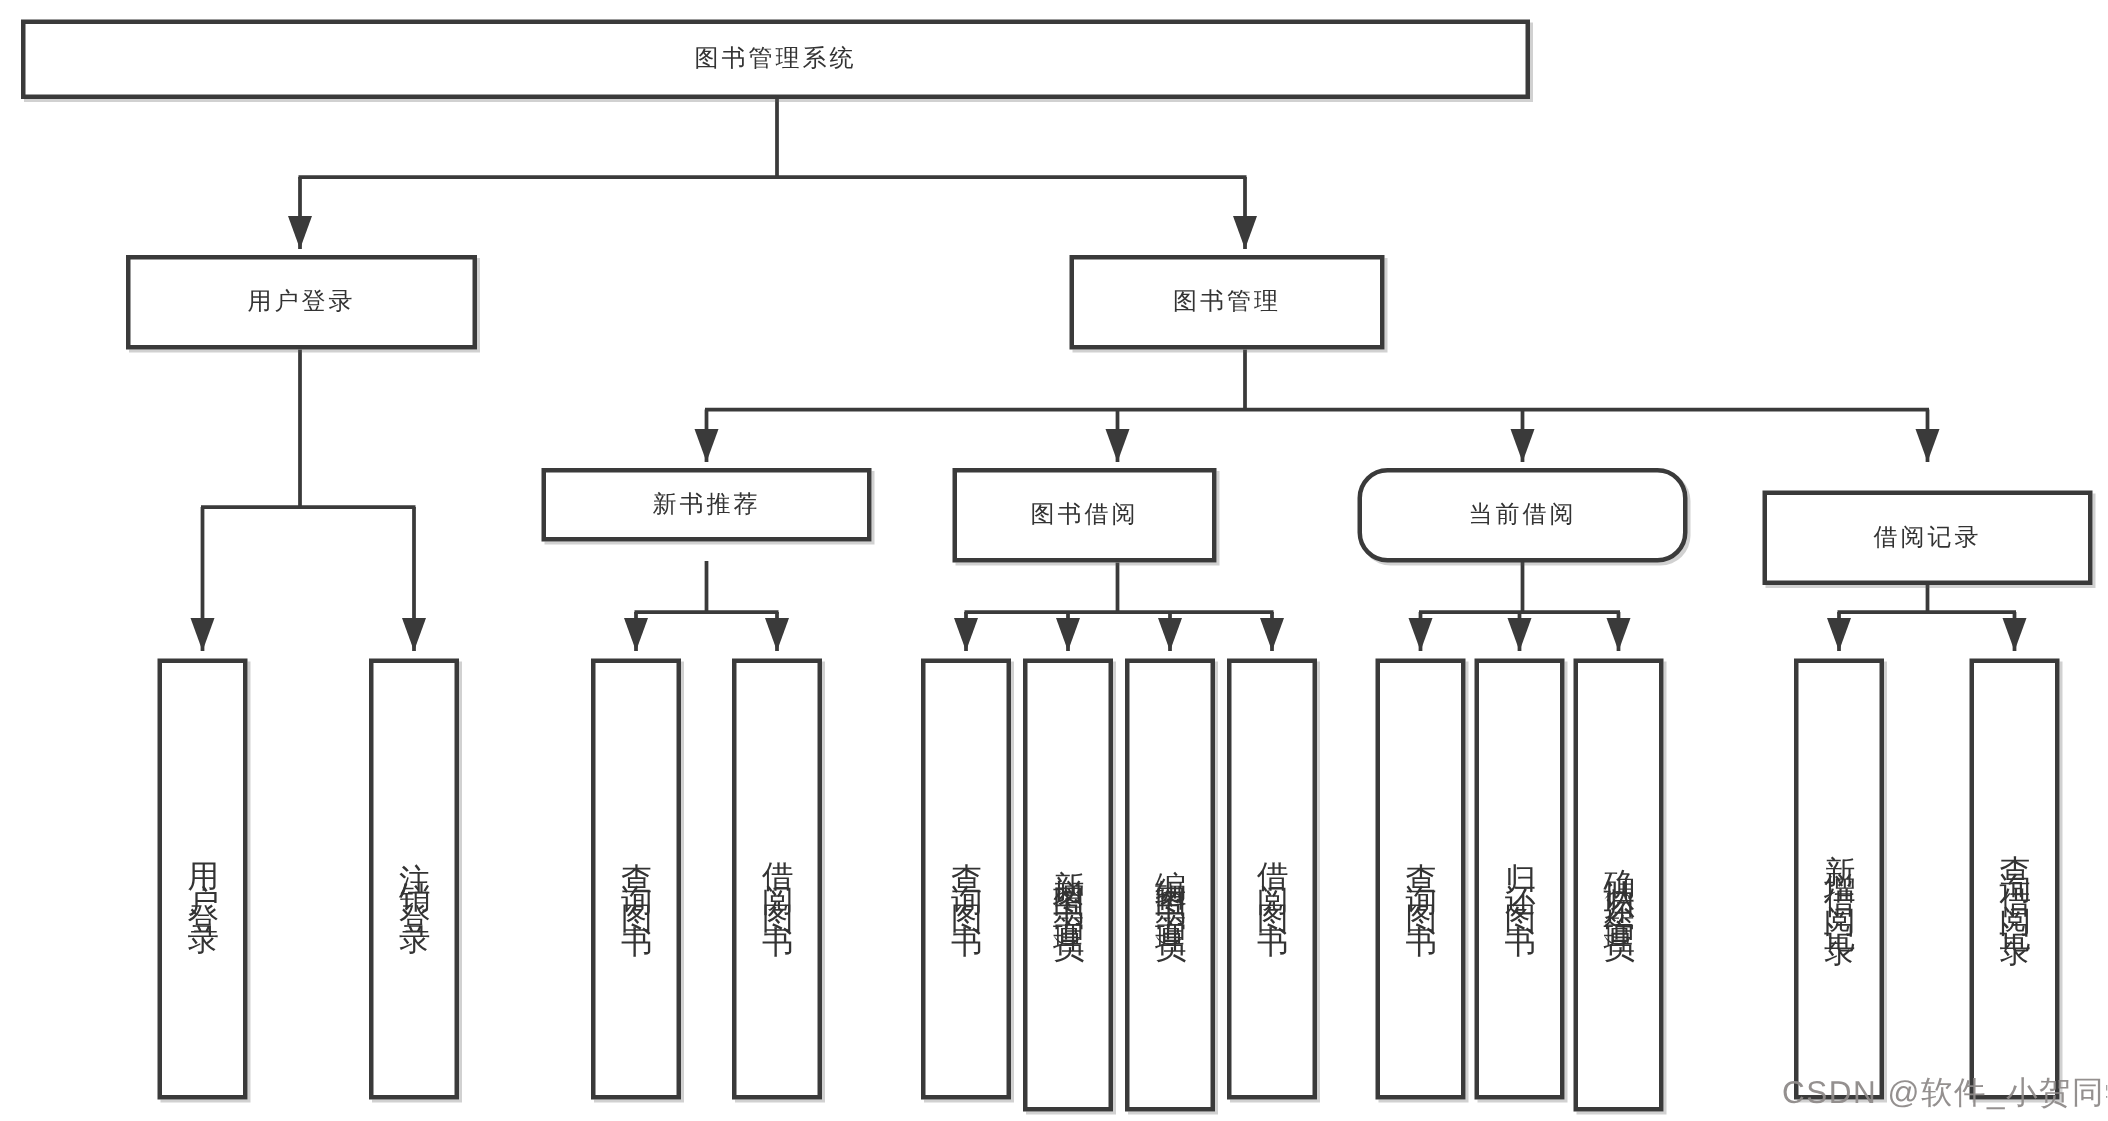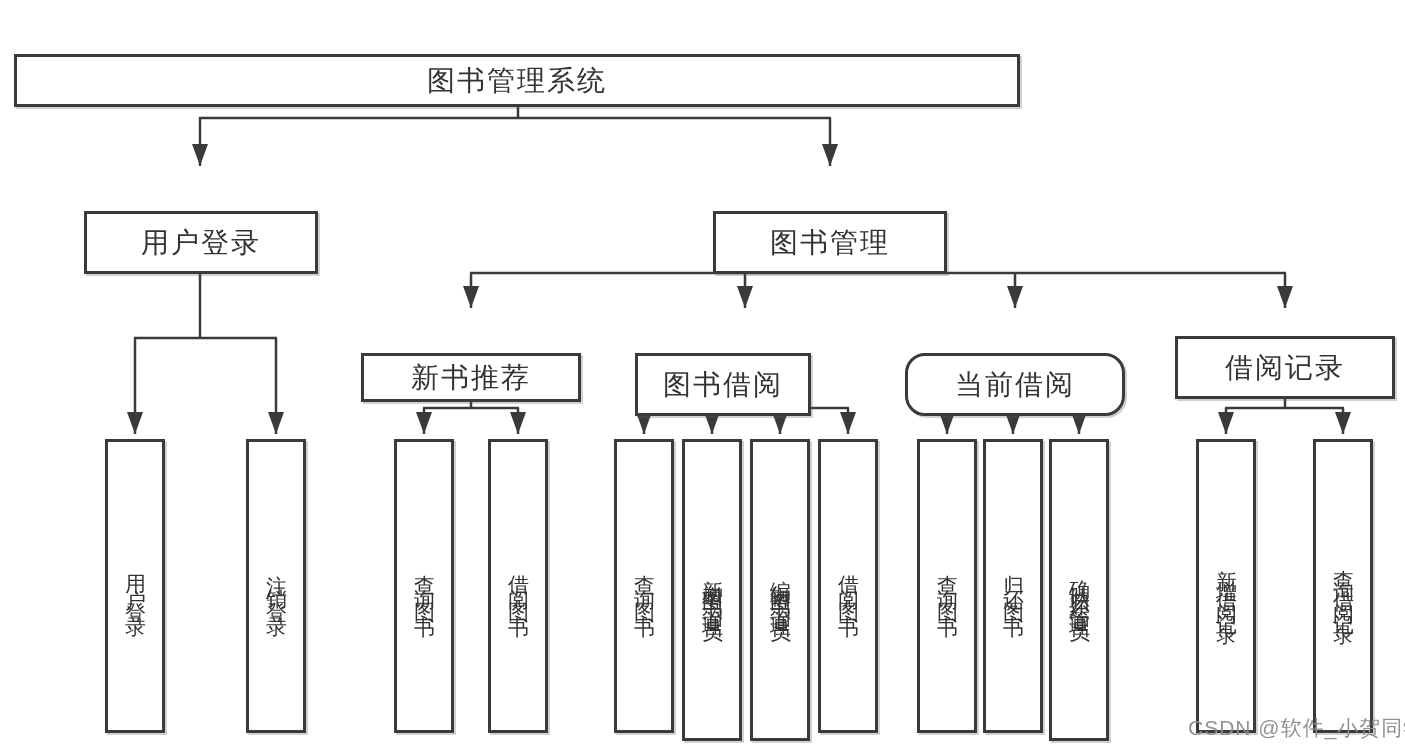--- a/index.html
+++ b/index.html
@@ -15,24 +15,23 @@
     position:absolute;
     box-sizing:border-box;
     border:3px solid #3a3a3a;
     background:#ffffff;
     display:flex;
     align-items:center;
     justify-content:center;
     box-shadow:2px 2px 0 rgba(90,90,90,0.28);
   }
   .hnode{
-    font-size:28px;
+    font-size:16px;
     letter-spacing:2px;
     white-space:nowrap;
-    margin-top:41px;
   }
   .vnode span{
     writing-mode:vertical-rl;
     text-orientation:mixed;
     font-size:21px;
     line-height:1;
     white-space:nowrap;
   }
   .ls4 span{letter-spacing:14px;}
   .ls6 span{letter-spacing:11px;}
@@ -100,26 +99,26 @@
       <path d="M1285,374 V408"></path>
       <path d="M1225,408 H1344"></path>
       <path d="M1226,408 V434" marker-end="url(#ah)"></path>
       <path d="M1343,408 V434" marker-end="url(#ah)"></path>
     </g>
   </svg>
 
   <div class="node hnode" style="left:14px;top:13px;width:1006px;height:53px;">图书管理系统</div>
 
   <div class="node hnode" style="left:84px;top:170px;width:234px;height:63px;">用户登录</div>
-  <div class="node hnode" style="left:713px;top:170px;width:234px;height:63px;">图书管理</div>
+  <div class="node hnode" style="left:713px;top:170px;width:210px;height:63px;">图书管理</div>
 
   <div class="node hnode" style="left:361px;top:312px;width:220px;height:49px;">新书推荐</div>
   <div class="node hnode" style="left:635px;top:312px;width:176px;height:63px;">图书借阅</div>
   <div class="node hnode" style="left:905px;top:312px;width:220px;height:63px;border-radius:20px;">当前借阅</div>
-  <div class="node hnode" style="left:1175px;top:295px;width:220px;height:63px;">借阅记录</div>
+  <div class="node hnode" style="left:1175px;top:327px;width:220px;height:63px;">借阅记录</div>
 
   <div class="node vnode ls4" style="left:105px;top:439px;width:60px;height:294px;">
     <span>用户登录</span>
     </div>
   <div class="node vnode ls4" style="left:246px;top:439px;width:60px;height:294px;">
     <span>注销登录</span>
     </div>
 
   <div class="node vnode ls4" style="left:394px;top:439px;width:60px;height:294px;">
     <span>查询图书</span>

